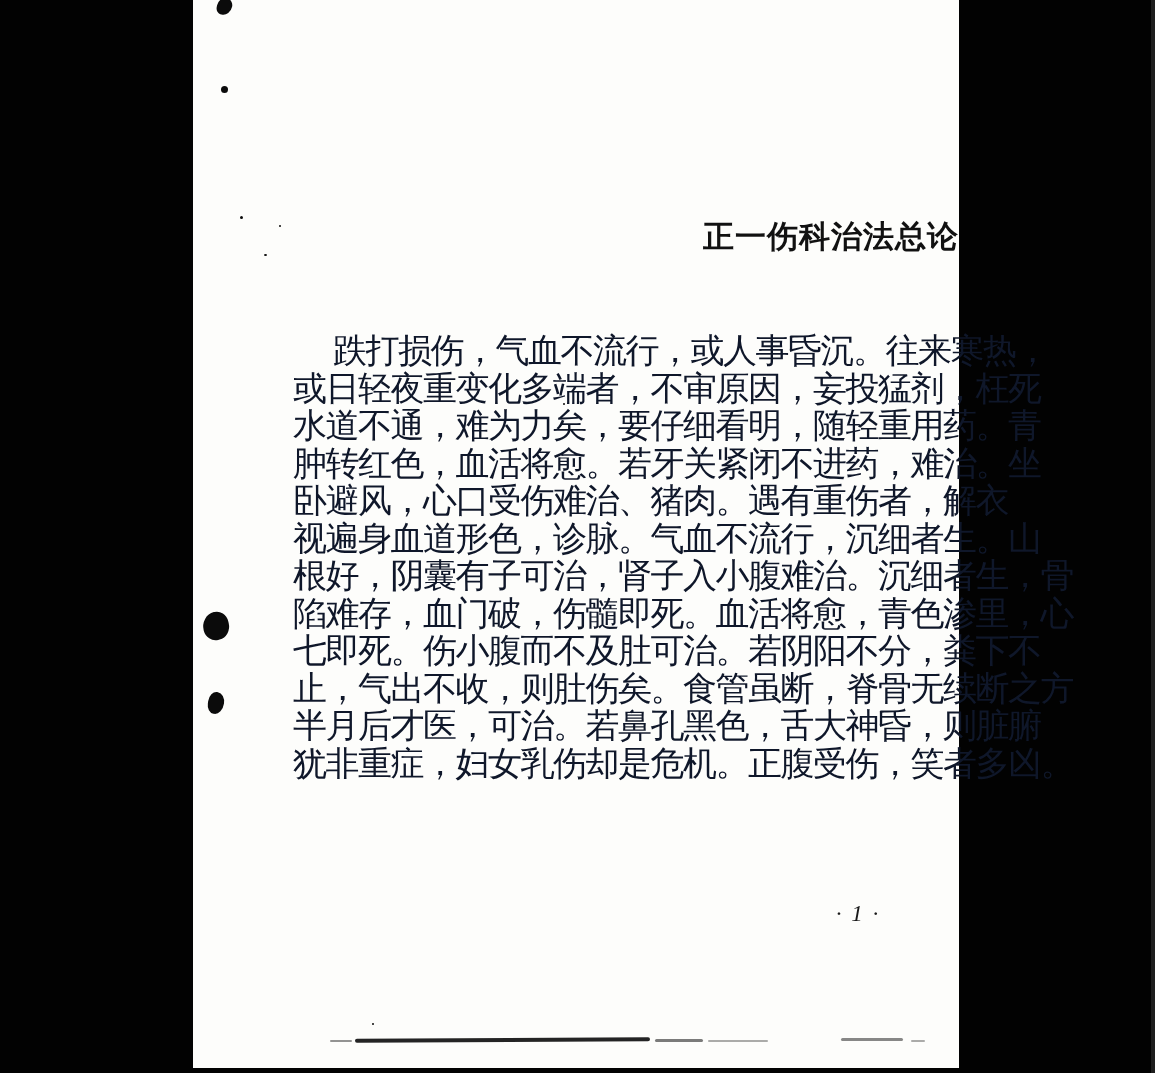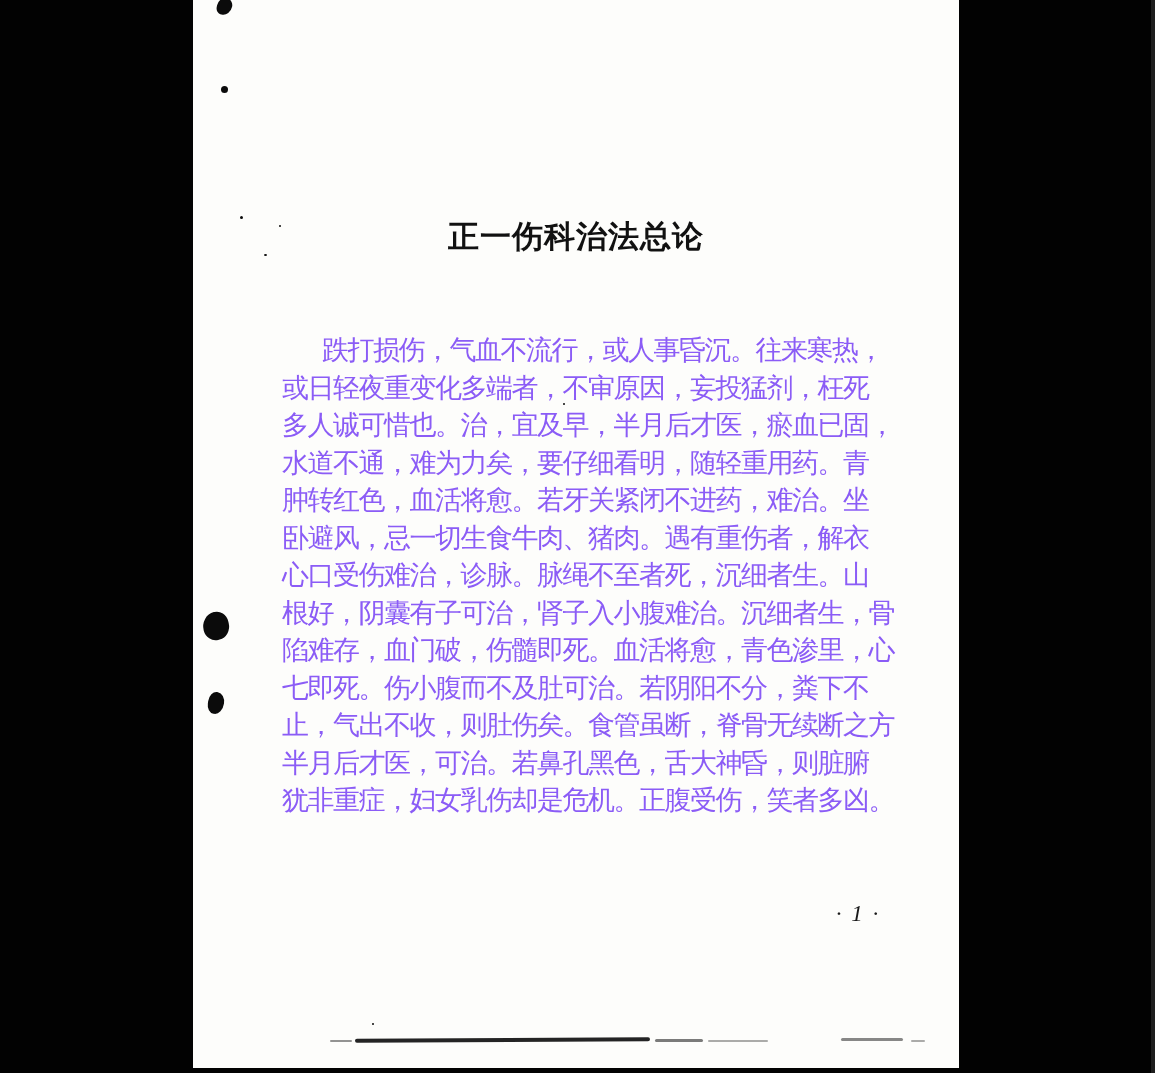--- a/index.html
+++ b/index.html
@@ -29,36 +29,36 @@
     width: 766px;
     height: 1068px;
     background: #fdfdfb;
     color: #161616;
   }
   .doc-title {
     position: absolute;
     top: 216px;
     left: 0;
     width: 100%;
-    text-align: center;
+    text-align: right;
     font-size: 31px;
     font-weight: 600;
     letter-spacing: 1px;
     color: #111;
     white-space: nowrap;
   }
   .body-text {
     position: absolute;
-    left: 89px;
+    left: 100px;
     top: 332px;
     width: 606px;
-    font-size: 27px;
+    font-size: 34px;
     line-height: 37.5px;
     letter-spacing: -1.5px;
-    color: #8b5cf6;
+    color: #0f172a;
   }
   .text-line {
     white-space: nowrap;
     height: 37.5px;
   }
   .text-line.first {
     text-indent: 40px;
   }
   .page-number {
     position: absolute;
@@ -113,25 +113,24 @@
     <div class="smudge smudge-c"></div>
     <div class="smudge smudge-d"></div>
     <div class="smudge smudge-e"></div>
     <div class="smudge smudge-f"></div>
 
     <div class="doc-title">正一伤科治法总论</div>
 
     <div class="body-text">
         <div class="text-line first">跌打损伤，气血不流行，或人事昏沉。往来寒热，</div>
         <div class="text-line">或日轻夜重变化多端者，不审原因，妄投猛剂，枉死</div>
-        <div class="text-line">多人诚可惜也。治，宜及早，半月后才医，瘀血已固，</div>
         <div class="text-line">水道不通，难为力矣，要仔细看明，随轻重用药。青</div>
         <div class="text-line">肿转红色，血活将愈。若牙关紧闭不进药，难治。坐</div>
-        <div class="text-line">卧避风，忌一切生食牛肉、猪肉。遇有重伤者，解衣</div>
-        <div class="text-line">心口受伤难治，诊脉。脉绳不至者死，沉细者生。山</div>
+        <div class="text-line">卧避风，心口受伤难治、猪肉。遇有重伤者，解衣</div>
+        <div class="text-line">视遍身血道形色，诊脉。气血不流行，沉细者生。山</div>
         <div class="text-line">根好，阴囊有子可治，肾子入小腹难治。沉细者生，骨</div>
         <div class="text-line">陷难存，血门破，伤髓即死。血活将愈，青色渗里，心</div>
         <div class="text-line">七即死。伤小腹而不及肚可治。若阴阳不分，粪下不</div>
         <div class="text-line">止，气出不收，则肚伤矣。食管虽断，脊骨无续断之方</div>
         <div class="text-line">半月后才医，可治。若鼻孔黑色，舌大神昏，则脏腑</div>
         <div class="text-line">犹非重症，妇女乳伤却是危机。正腹受伤，笑者多凶。</div>
       </div>
 
     <div class="page-number">· 1 ·</div>
   </div>

